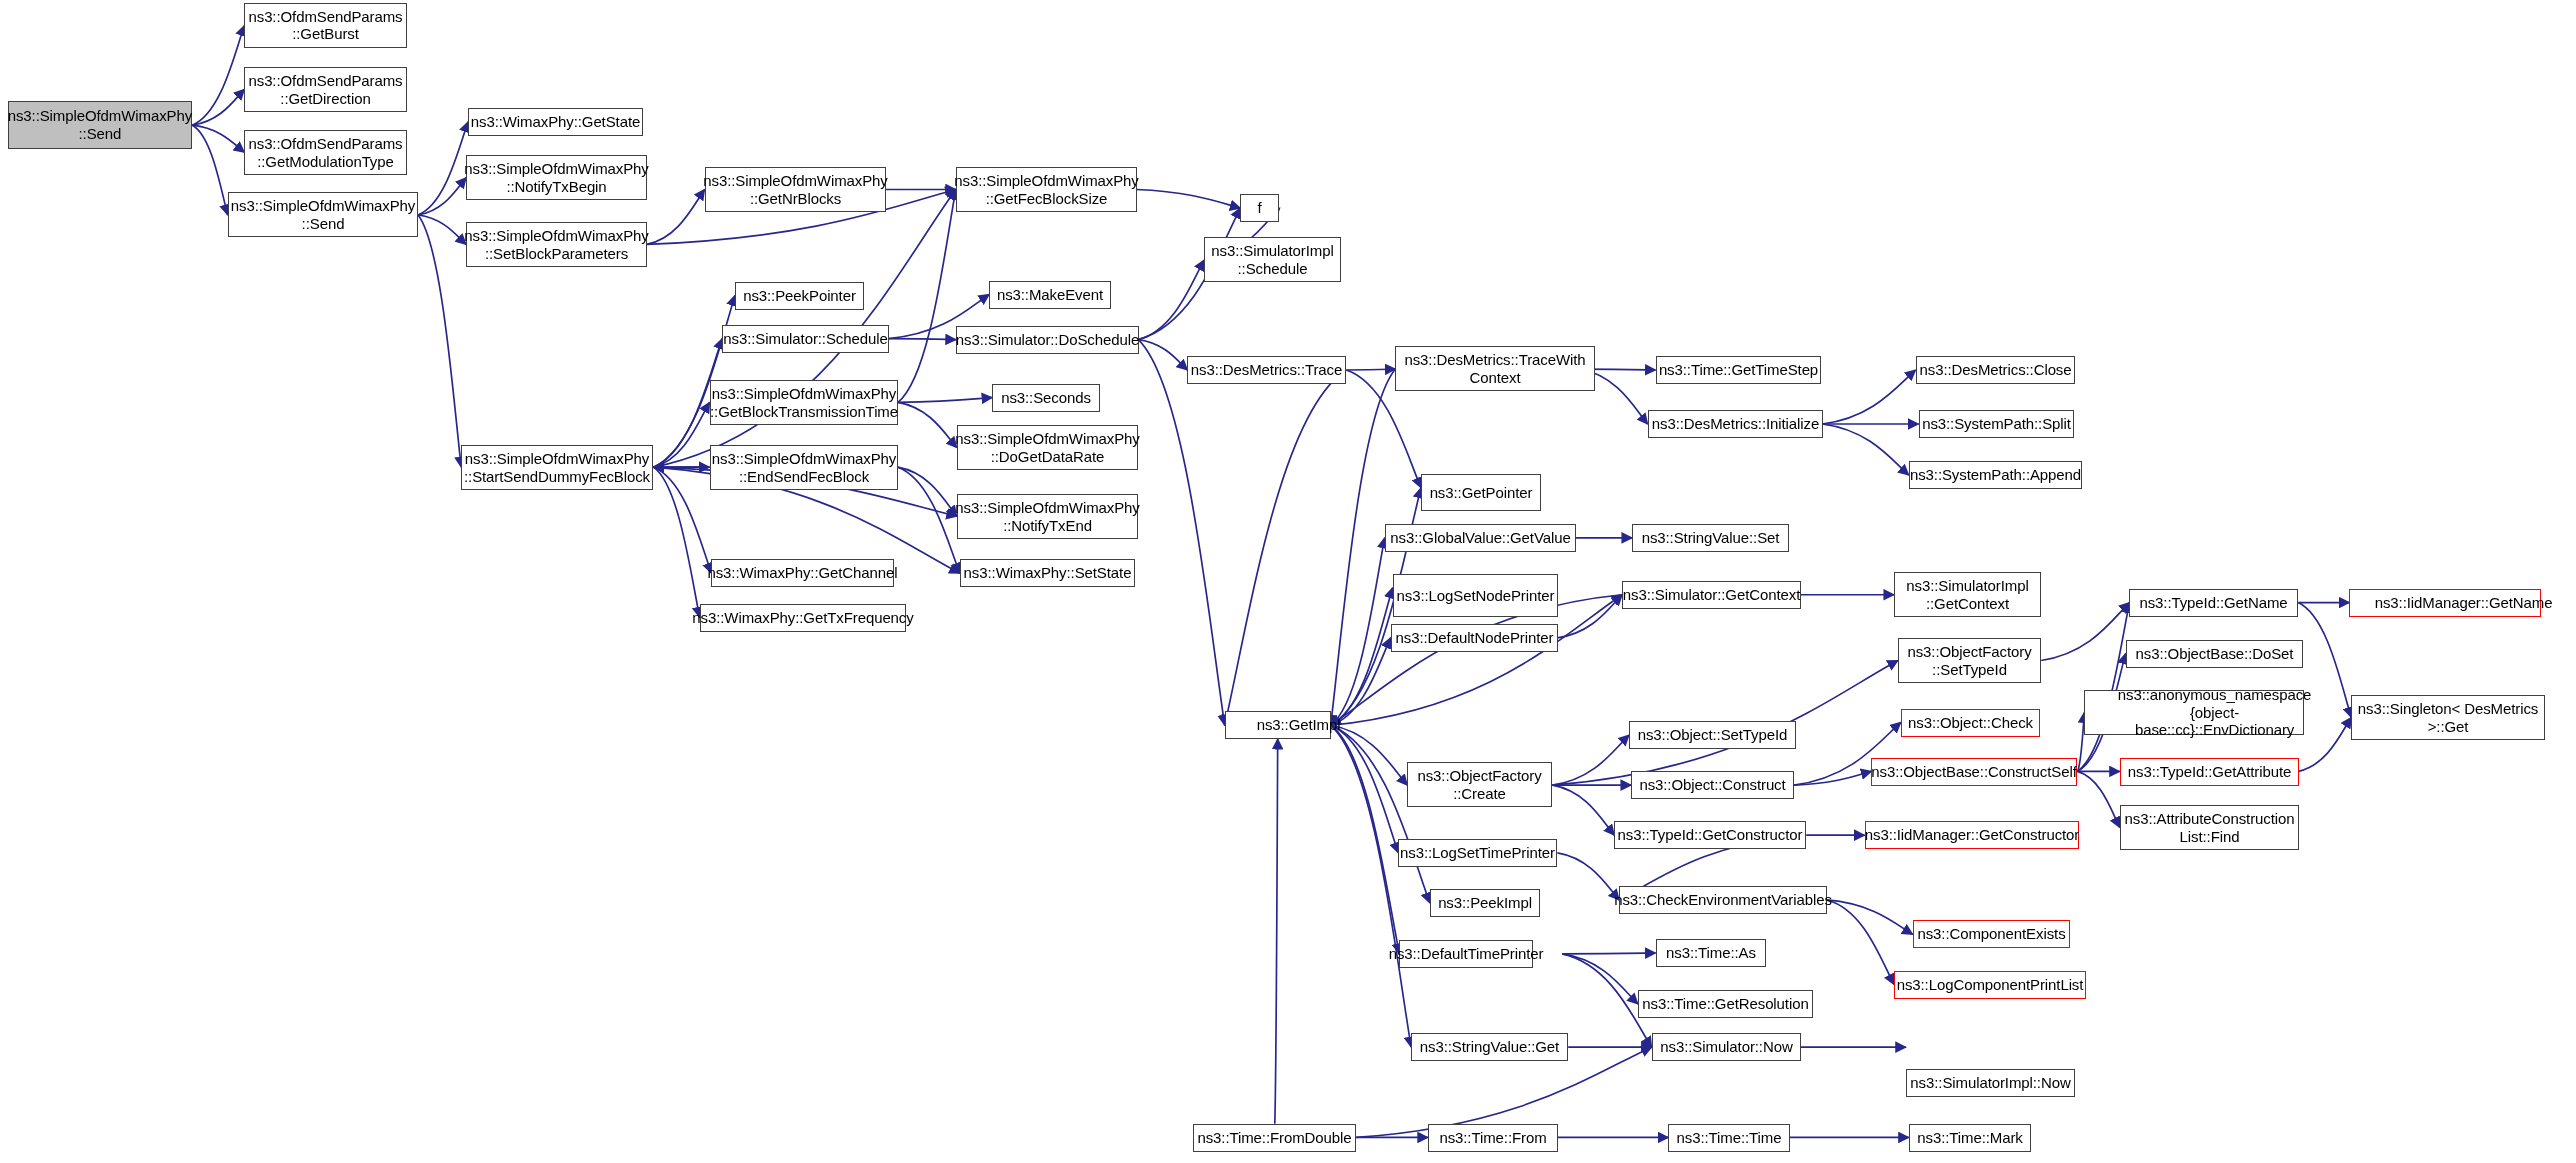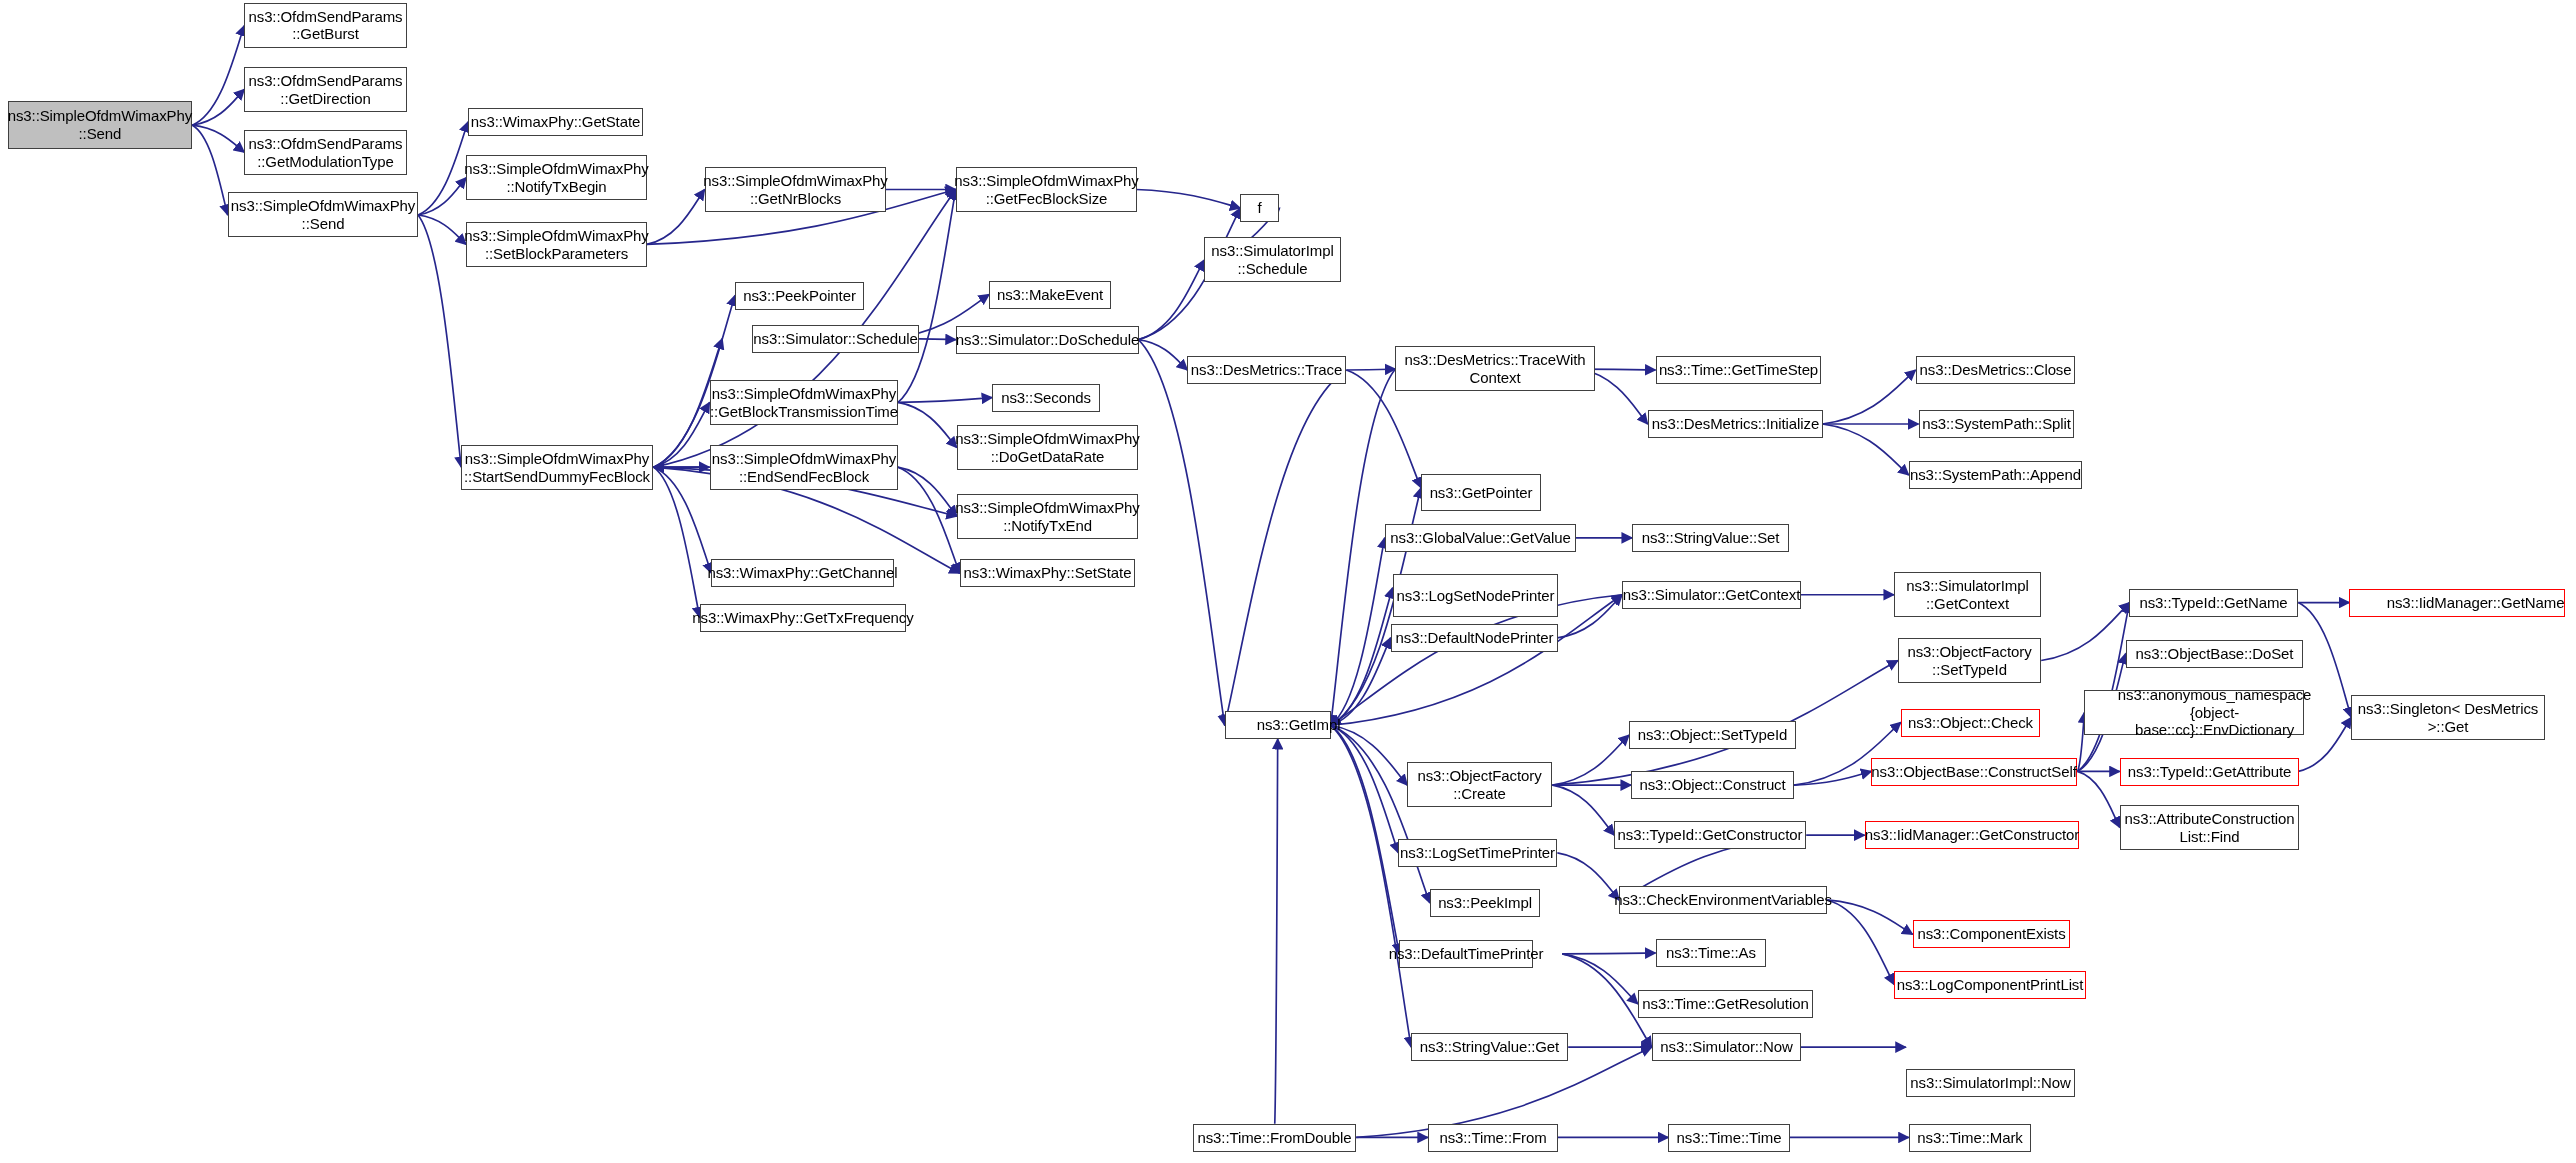--- a/index.html
+++ b/index.html
@@ -167,21 +167,21 @@
       <div class="node" style="left: 466px; top: 222px; width: 181px; height: 45px;">ns3::SimpleOfdmWimaxPhy
 ::SetBlockParameters</div>
       <div class="node" style="left: 705px; top: 167px; width: 181px; height: 45px;">ns3::SimpleOfdmWimaxPhy
 ::GetNrBlocks</div>
       <div class="node" style="left: 956px; top: 167px; width: 181px; height: 45px;">ns3::SimpleOfdmWimaxPhy
 ::GetFecBlockSize</div>
       <div class="node" style="left: 1240px; top: 194px; width: 39px; height: 27.5px;">f</div>
       <div class="node" style="left: 1204px; top: 237px; width: 137px; height: 45px;">ns3::SimulatorImpl
 ::Schedule</div>
       <div class="node" style="left: 735px; top: 282px; width: 129px; height: 27.5px;">ns3::PeekPointer</div>
-      <div class="node" style="left: 722px; top: 325px; width: 167px; height: 27.5px; margin-left: 30px;">ns3::Simulator::Schedule</div>
+      <div class="node" style="left: 722px; top: 325px; width: 167px; height: 27.5px;">ns3::Simulator::Schedule</div>
       <div class="node" style="left: 989px; top: 281px; width: 122px; height: 27.5px;">ns3::MakeEvent</div>
       <div class="node" style="left: 956px; top: 326px; width: 183px; height: 27.5px;">ns3::Simulator::DoSchedule</div>
       <div class="node" style="left: 710px; top: 380px; width: 188px; height: 45px;">ns3::SimpleOfdmWimaxPhy
 ::GetBlockTransmissionTime</div>
       <div class="node" style="left: 992px; top: 384px; width: 108px; height: 27.5px; text-align: center;">ns3::Seconds</div>
       <div class="node" style="left: 957px; top: 425px; width: 181px; height: 45px;">ns3::SimpleOfdmWimaxPhy
 ::DoGetDataRate</div>
       <div class="node" style="left: 461px; top: 445px; width: 192px; height: 45px;">ns3::SimpleOfdmWimaxPhy
 ::StartSendDummyFecBlock</div>
       <div class="node" style="left: 710px; top: 445px; width: 188px; height: 45px;">ns3::SimpleOfdmWimaxPhy
@@ -218,21 +218,21 @@
       <div class="node redborder" style="left: 1901px; top: 709px; width: 139px; height: 27.5px;">ns3::Object::Check</div>
       <div class="node redborder" style="left: 1871px; top: 758px; width: 206px; height: 27.5px;">ns3::ObjectBase::ConstructSelf</div>
       <div class="node redborder" style="left: 1865px; top: 821px; width: 214px; height: 27.5px;">ns3::IidManager::GetConstructor</div>
       <div class="node" style="left: 2129px; top: 589px; width: 169px; height: 27.5px;">ns3::TypeId::GetName</div>
       <div class="node" style="left: 2126px; top: 640px; width: 177px; height: 27.5px;">ns3::ObjectBase::DoSet</div>
       <div class="node" style="left: 2084px; top: 690px; width: 220px; height: 45px; padding-left: 44px;">ns3::anonymous_namespace
 {object-base::cc}::EnvDictionary</div>
       <div class="node redborder" style="left: 2120px; top: 758px; width: 179px; height: 27.5px;">ns3::TypeId::GetAttribute</div>
       <div class="node" style="left: 2120px; top: 805px; width: 179px; height: 45px;">ns3::AttributeConstruction
 List::Find</div>
-      <div class="node redborder" style="left: 2349px; top: 589px; width: 216px; height: 27.5px; padding-left: 40px;">ns3::IidManager::GetName</div>
+      <div class="node redborder" style="left: 2349px; top: 589px; width: 192px; height: 27.5px; padding-left: 40px;">ns3::IidManager::GetName</div>
       <div class="node" style="left: 2351px; top: 695px; width: 194px; height: 45px;">ns3::Singleton&lt; DesMetrics
 &gt;::Get</div>
       <div class="node" style="left: 1398px; top: 839px; width: 159px; height: 27.5px;">ns3::LogSetTimePrinter</div>
       <div class="node" style="left: 1430px; top: 889px; width: 110px; height: 27.5px;">ns3::PeekImpl</div>
       <div class="node" style="left: 1619px; top: 886px; width: 208px; height: 27.5px;">ns3::CheckEnvironmentVariables</div>
       <div class="node redborder" style="left: 1913px; top: 920px; width: 157px; height: 27.5px;">ns3::ComponentExists</div>
       <div class="node redborder" style="left: 1894px; top: 971px; width: 192px; height: 27.5px;">ns3::LogComponentPrintList</div>
       <div class="node" style="left: 1399px; top: 940px; width: 134px; height: 27.5px; text-align: center;">ns3::DefaultTimePrinter</div>
       <div class="node" style="left: 1656px; top: 939px; width: 110px; height: 27.5px;">ns3::Time::As</div>
       <div class="node" style="left: 1638px; top: 990px; width: 175px; height: 27.5px;">ns3::Time::GetResolution</div>

